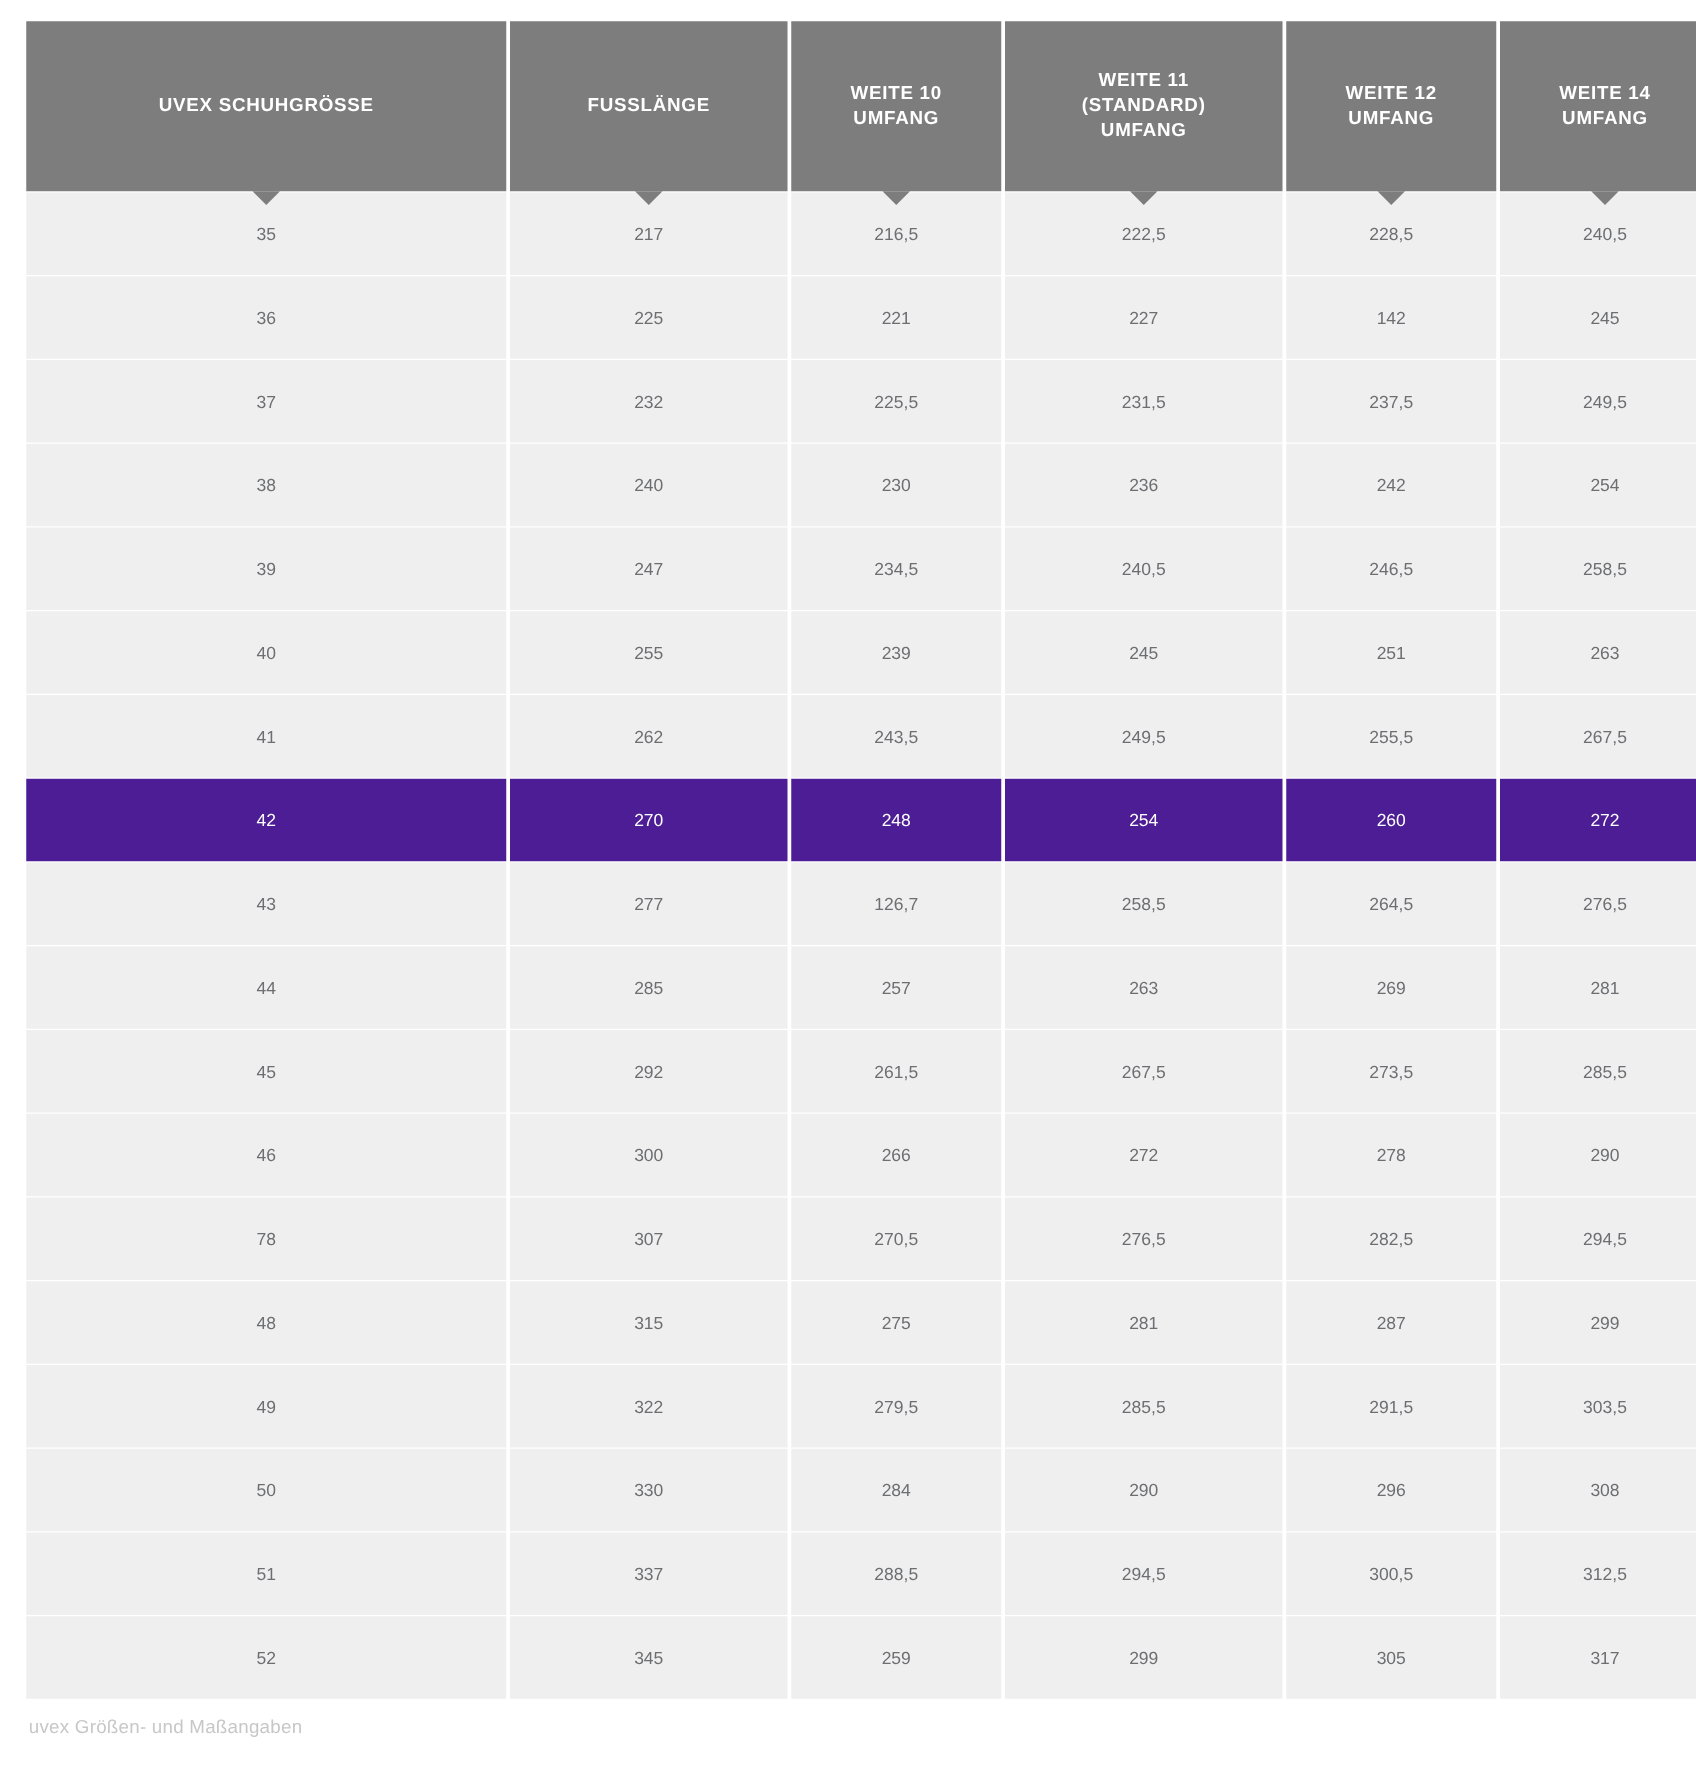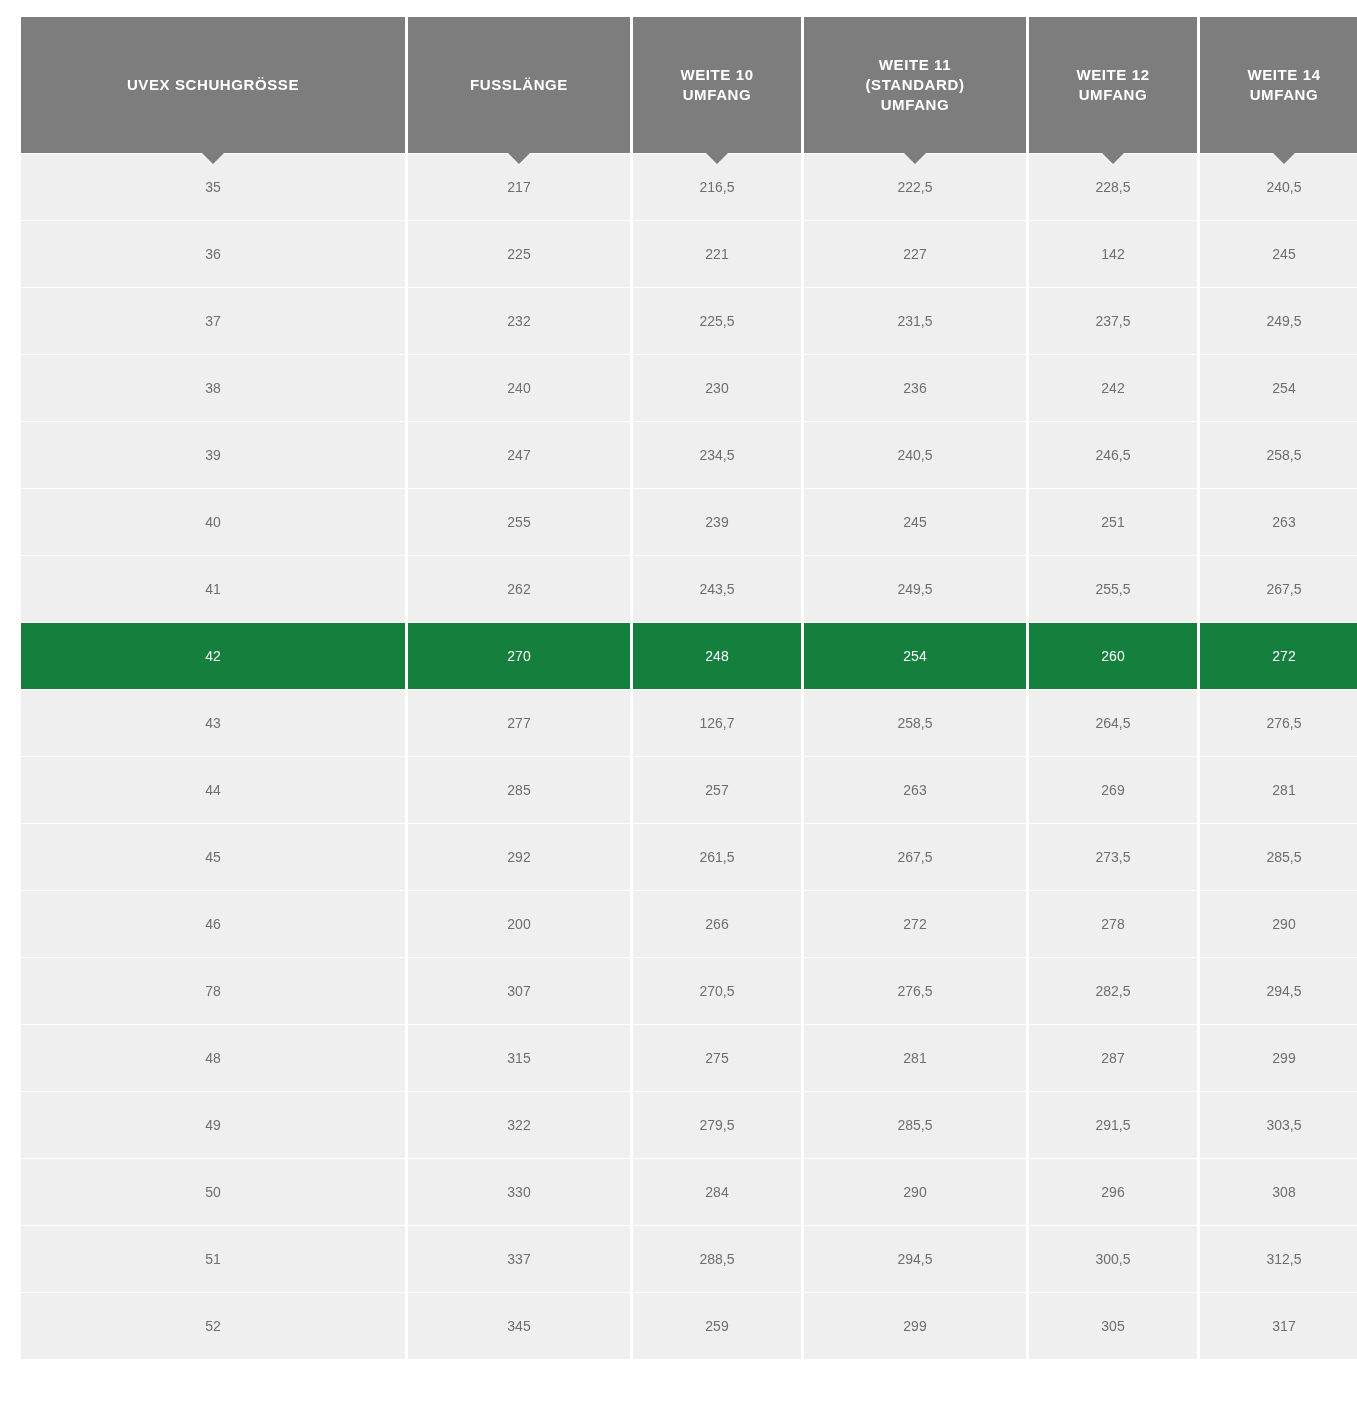--- a/index.html
+++ b/index.html
@@ -54,21 +54,21 @@
   table.size-table tbody td {
     background: #efefef;
     text-align: center;
     vertical-align: middle;
     font-size: 14px;
     color: #6d6e71;
     height: 66px;
     padding: 0 4px;
   }
   table.size-table tbody tr.highlight td {
-    background: #15803d;
+    background: #4c1d95;
     color: #ffffff;
   }
   .col-size { width: 384px; }
   .col-len  { width: 222px; }
   .col-w    { width: 168px; }
   .col-w11  { width: 222px; }
   .col-w12  { width: 168px; }
   .col-w14  { width: 168px; }
   .caption {
     margin-top: 13px;
@@ -209,21 +209,21 @@
         <tr>
           <td>45</td>
           <td>292</td>
           <td>261,5</td>
           <td>267,5</td>
           <td>273,5</td>
           <td>285,5</td>
         </tr>
         <tr>
           <td>46</td>
-          <td>200</td>
+          <td>300</td>
           <td>266</td>
           <td>272</td>
           <td>278</td>
           <td>290</td>
         </tr>
         <tr>
           <td>78</td>
           <td>307</td>
           <td>270,5</td>
           <td>276,5</td>
@@ -266,14 +266,15 @@
           <td>52</td>
           <td>345</td>
           <td>259</td>
           <td>299</td>
           <td>305</td>
           <td>317</td>
         </tr>
       </tbody>
   </table>
 
+  <div class="caption">uvex Größen- und Maßangaben</div>
 
 </div>
 
 </body></html>

